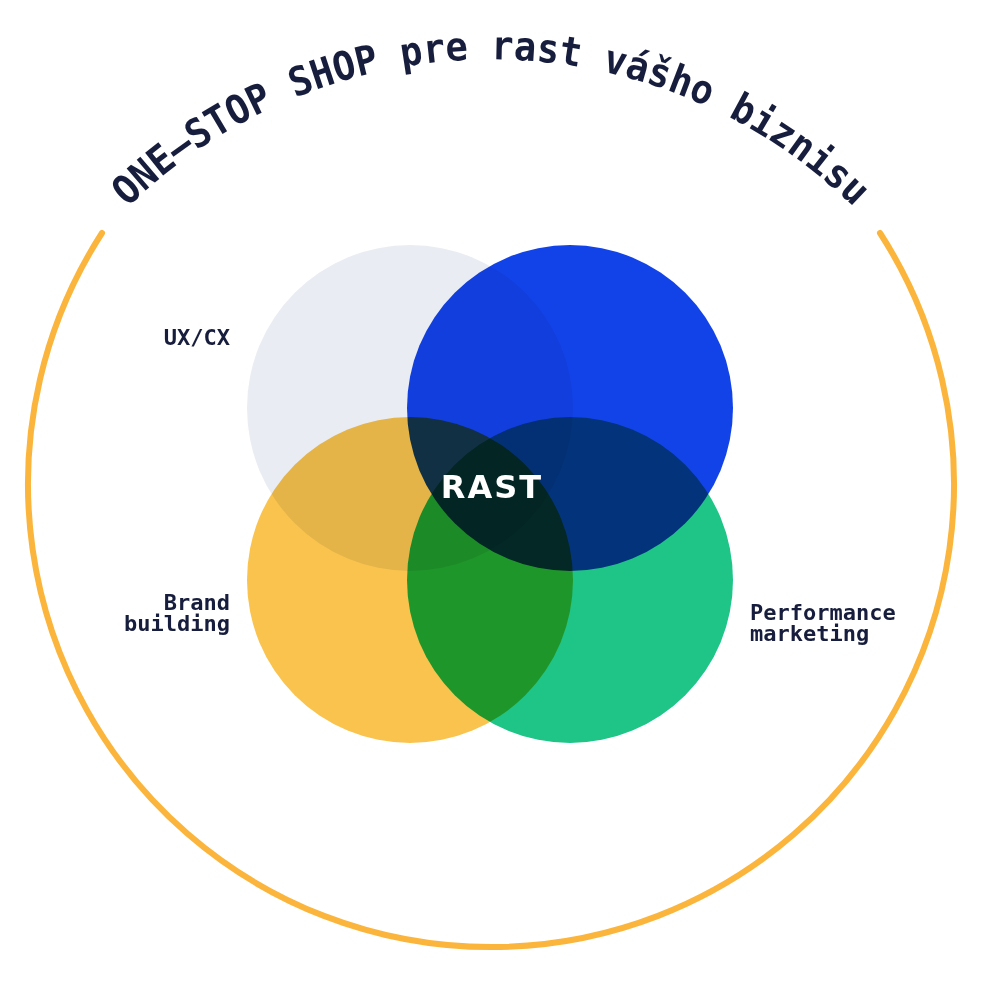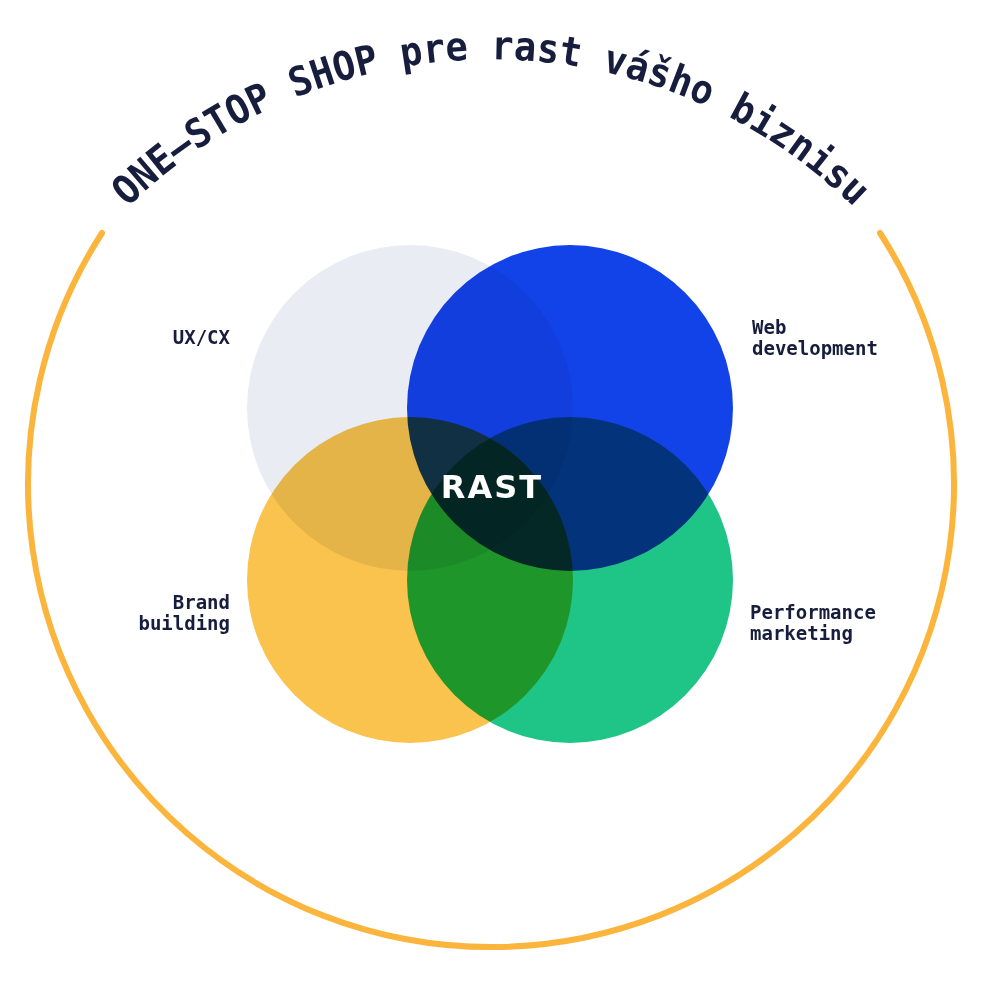--- a/index.html
+++ b/index.html
@@ -38,21 +38,21 @@
     font-family: "DejaVu Sans", sans-serif;
     font-weight: bold;
     font-size: 32px;
     letter-spacing: 2px;
     text-anchor: middle;
   }
   .label {
     position: absolute;
     font-family: "DejaVu Sans Mono", monospace;
     font-weight: bold;
-    font-size: 19px;
+    font-size: 22px;
     line-height: 21px;
     color: #171D3C;
     white-space: nowrap;
   }
   .label span { display: block; }
   .label-ux        { top: 327px; right: 752px; text-align: right; }
   .label-web       { top: 317px; left: 752px;  text-align: left; }
   .label-brand     { top: 592px; right: 752px; text-align: right; }
   .label-perf      { top: 602px; left: 750px;  text-align: left; }
 </style>
@@ -79,24 +79,20 @@
       <circle class="venn-circle" cx="570" cy="580" r="163" fill="#1FC487"></circle>
     </g>
 
     <text class="center-label" x="492" y="498" fill="#FFFFFF">RAST</text>
   </svg>
 
   <div class="label label-ux">
     <span>UX/CX</span>
   </div>
 
-  <div class="label label-web">
-    <span>Web</span>
-    <span>development</span>
-  </div>
 
   <div class="label label-perf">
     <span>Performance</span>
     <span>marketing</span>
   </div>
 
   <div class="label label-brand">
     <span>Brand</span>
     <span>building</span>
   </div>

